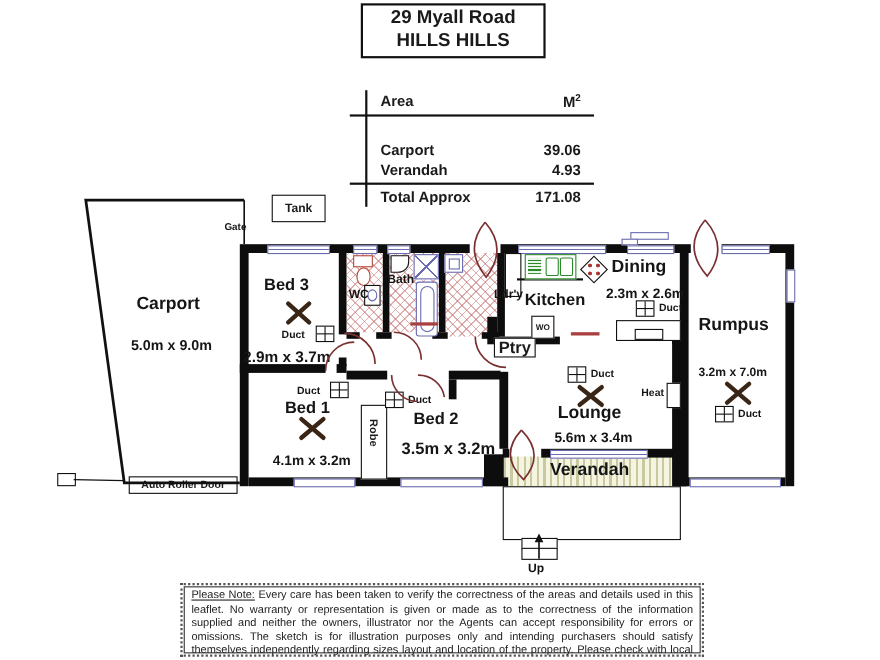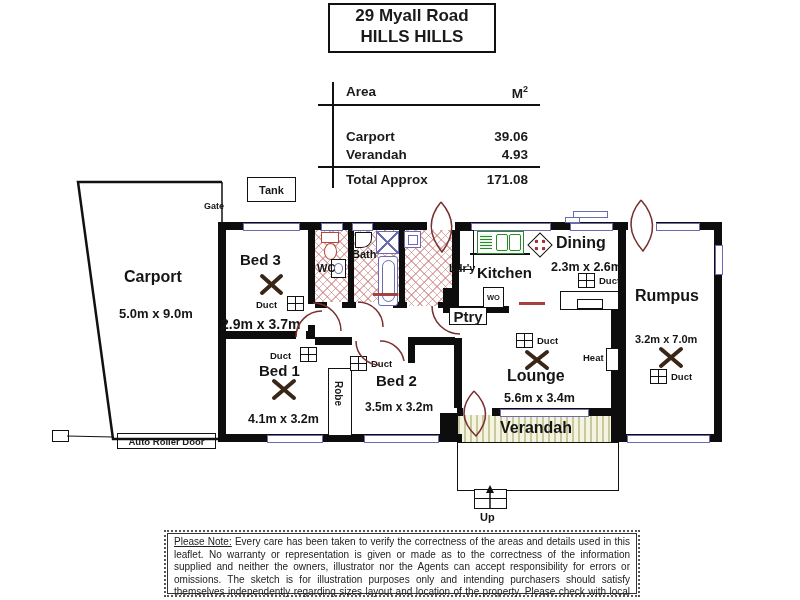--- a/index.html
+++ b/index.html
@@ -191,21 +191,21 @@
   <div class="lbl" style="left:477px;top:264px;font-size:15px;">Kitchen</div>
   <div class="lbl" style="left:556px;top:234px;font-size:16px;">Dining</div>
   <div class="lbl" style="left:551px;top:260px;font-size:12.5px;">2.3m x 2.6m</div>
   <div class="lbl" style="left:635px;top:287px;font-size:16px;">Rumpus</div>
   <div class="lbl" style="left:635px;top:321px;font-size:11px;margin-top:12px;">3.2m x 7.0m</div>
   <div class="lbl" style="left:507px;top:367px;font-size:16px;">Lounge</div>
   <div class="lbl" style="left:504px;top:391px;font-size:12.5px;">5.6m x 3.4m</div>
   <div class="lbl" style="left:259px;top:362px;font-size:15px;">Bed 1</div>
   <div class="lbl" style="left:248px;top:412px;font-size:12.5px;">4.1m x 3.2m</div>
   <div class="lbl" style="left:376px;top:372px;font-size:15px;">Bed 2</div>
-  <div class="lbl" style="left:365px;top:400px;font-size:12px;">3.5m x 3.2m</div>
+  <div class="lbl" style="left:365px;top:400px;font-size:15px;">3.5m x 3.2m</div>
   <div class="lbl" style="left:500px;top:419px;font-size:16px;">Verandah</div>
 
   <div class="lbl" style="left:256px;top:299px;font-size:9.5px;">Duct</div>
   <div class="duct" style="left:287px;top:296px;width:15px;height:13px;"></div>
   <div class="lbl" style="left:270px;top:350px;font-size:9.5px;">Duct</div>
   <div class="duct" style="left:300px;top:347px;width:15px;height:13px;"></div>
   <div class="duct" style="left:350px;top:356px;width:15px;height:13px;"></div>
   <div class="lbl" style="left:371px;top:358px;font-size:9.5px;">Duct</div>
   <div class="duct" style="left:516px;top:333px;width:15px;height:13px;"></div>
   <div class="lbl" style="left:537px;top:335px;font-size:9.5px;">Duct</div>

